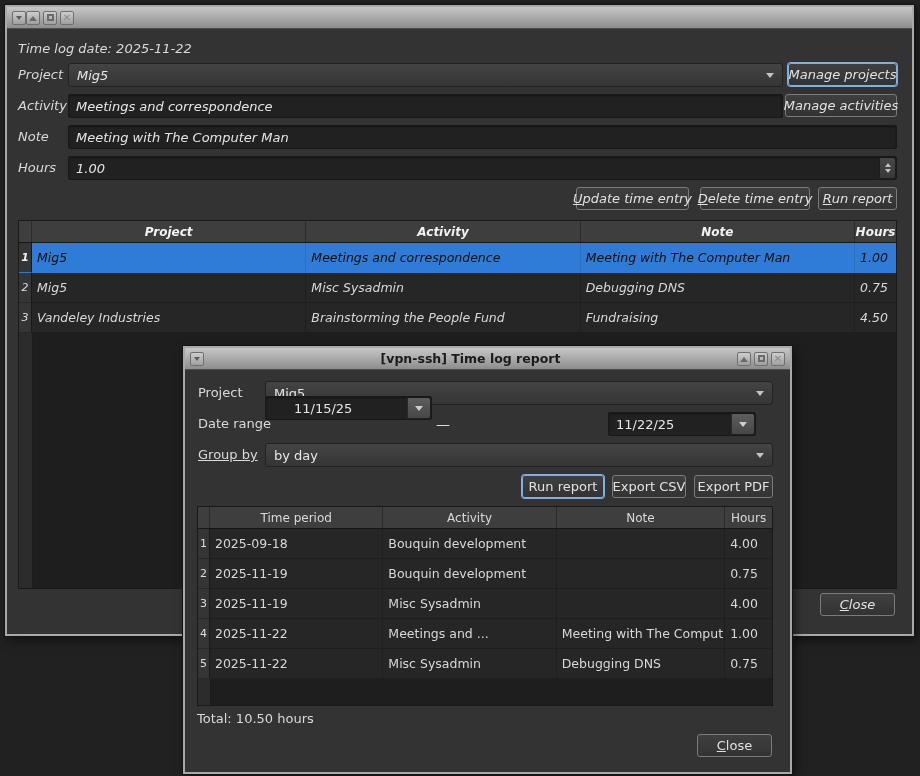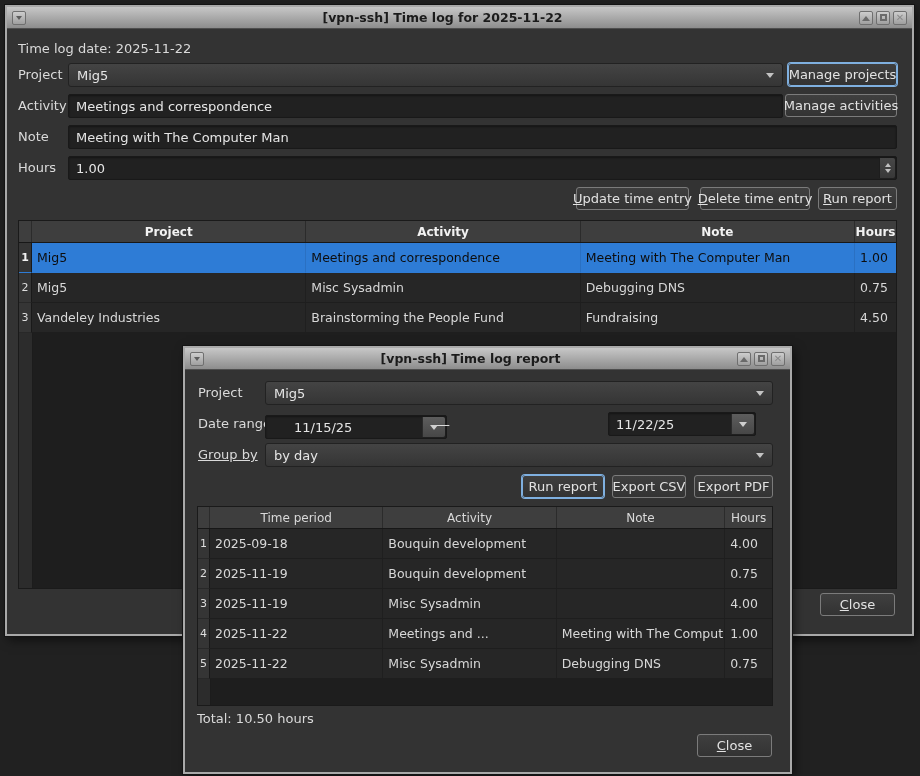--- a/index.html
+++ b/index.html
@@ -76,34 +76,33 @@
 </head>
 <body>
 
 <div class="stage">
 
   <div class="window" style="left:5px;top:5px;width:905px;height:627px;">
     <div class="titlebar">
       <span class="tb-box">
           <span class="tri-dn"></span>
         </span>
-      <span class="tb-title">[vpn-ssh] Time log for 2025-11-22</span>
       <span class="tb-btns">
         <span class="tb-box">
             <span class="tri-up"></span>
           </span>
         <span class="tb-box">
             <span class="sq"></span>
           </span>
         <span class="tb-box">
             <span class="xg">✕</span>
           </span>
       </span>
     </div>
-    <div class="content" style="height:601px;">
+    <div class="content" style="height:601px;font-style:italic;">
 
       <div class="lbl" style="left:11px;top:8px;">Time log date: 2025-11-22</div>
 
       <div class="lbl" style="left:11px;top:34px;">Project</div>
       <div class="combo" style="left:61px;top:34px;width:715px;">
         <span>Mig5</span>
         <span class="arrow"></span>
       </div>
       <div class="btn focused" style="left:781px;top:34px;width:109px;">
         <span>Manage projects</span>
@@ -201,21 +200,21 @@
     </div>
     <div class="content" style="height:398px;">
 
       <div class="lbl" style="left:13px;top:11px;">Project</div>
       <div class="combo" style="left:80px;top:11px;width:508px;">
         <span>Mig5</span>
         <span class="arrow"></span>
       </div>
 
       <div class="lbl" style="left:13px;top:42px;">Date range</div>
-      <div class="entry" style="left:80px;top:45px;width:182px;padding-left:28px;">
+      <div class="entry" style="left:80px;top:26px;width:167px;padding-left:28px;">
         <span>11/15/25</span>
         <span class="ddbtn">
             <span class="arrow"></span>
           </span>
       </div>
       <div class="dash" style="left:251px;top:42px;">—</div>
       <div class="entry" style="left:423px;top:42px;width:148px;">
         <span>11/22/25</span>
         <span class="ddbtn">
             <span class="arrow"></span>

